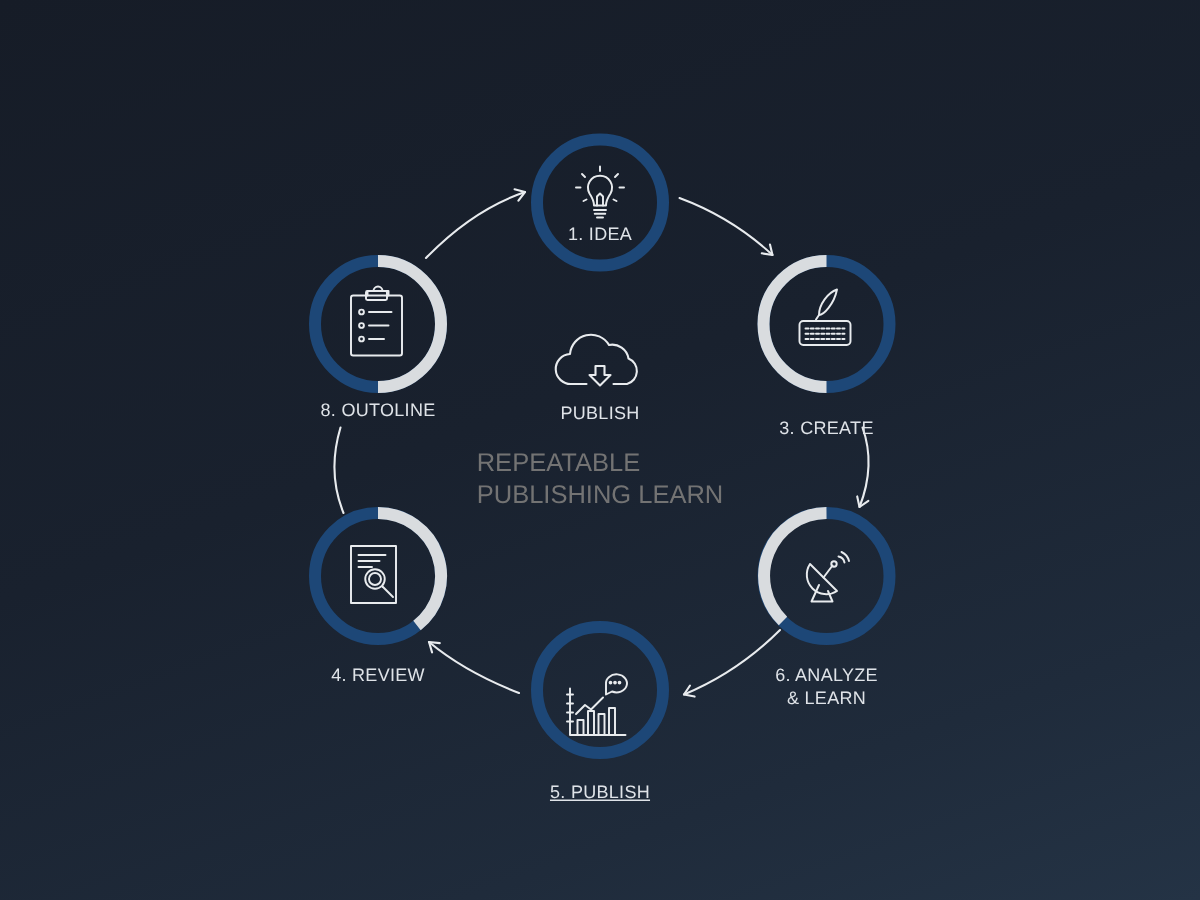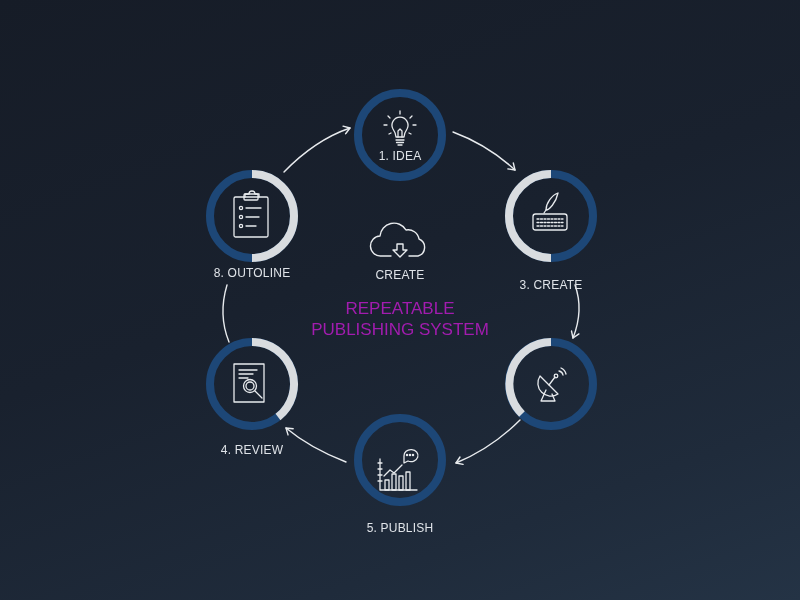--- a/index.html
+++ b/index.html
@@ -10,21 +10,21 @@
       position:relative;
     }
     #stage { position:absolute; left:0; top:0; width:800px; height:460px; }
     .label {
       position:absolute; color:#dfe3e8; font-size:12px; text-align:center;
       letter-spacing:0.2px; line-height:15px; transform:translateX(-50%);
       white-space:nowrap;
     }
     .title {
       position:absolute; left:400px; top:298px; transform:translateX(-50%);
-      color:#a21caf; font-size:17px; line-height:21px; text-align:center; white-space:nowrap;
+      color:#737373; font-size:17px; line-height:21px; text-align:left; white-space:nowrap;
     }
     .title span { display:block; }
   </style>
 </head>
 <body>
 
 <div id="stage">
   <svg width="800" height="600" viewBox="0 0 800 600" style="position:absolute;left:0;top:0">
     <defs>
       <marker id="arr" markerWidth="10" markerHeight="10" refX="7" refY="5" orient="auto" markerUnits="userSpaceOnUse">
@@ -122,21 +122,25 @@
     <g fill="none" stroke="#e8ebee" stroke-width="1.4" stroke-linecap="round" stroke-linejoin="round">
       <path d="M391,256 h-10 a10,10 0 0 1 -1,-20 a14,14 0 0 1 26,-6 a11,11 0 0 1 13,9 a9,9 0 0 1 -1,17 h-9"></path>
       <path d="M397,244 h6 v6 h4 l-7,7 l-7,-7 h4 z"></path>
     </g>
   </svg>
 
   <div class="label" style="left:400px; top:149px;">1. IDEA</div>
   <div class="label" style="left:252px; top:266px;">8. OUTOLINE</div>
   <div class="label" style="left:551px; top:266px;margin-top:12px;">3. CREATE</div>
   <div class="label" style="left:252px; top:443px;">4. REVIEW</div>
-  <div class="label" style="left:400px; top:521px;">5. PUBLISH</div>
+  <div class="label" style="left:400px; top:521px;text-decoration:underline;">5. PUBLISH</div>
+  <div class="label" style="left:551px; top:443px;">
+    <div>6. ANALYZE</div>
+    <div>&amp; LEARN</div>
+  </div>
 
-  <div class="label" style="left:400px; top:268px;">CREATE</div>
+  <div class="label" style="left:400px; top:268px;">PUBLISH</div>
 
   <div class="title">
     <span>REPEATABLE</span>
-    <span>PUBLISHING SYSTEM</span>
+    <span>PUBLISHING LEARN</span>
   </div>
 </div>
 
 </body></html>

